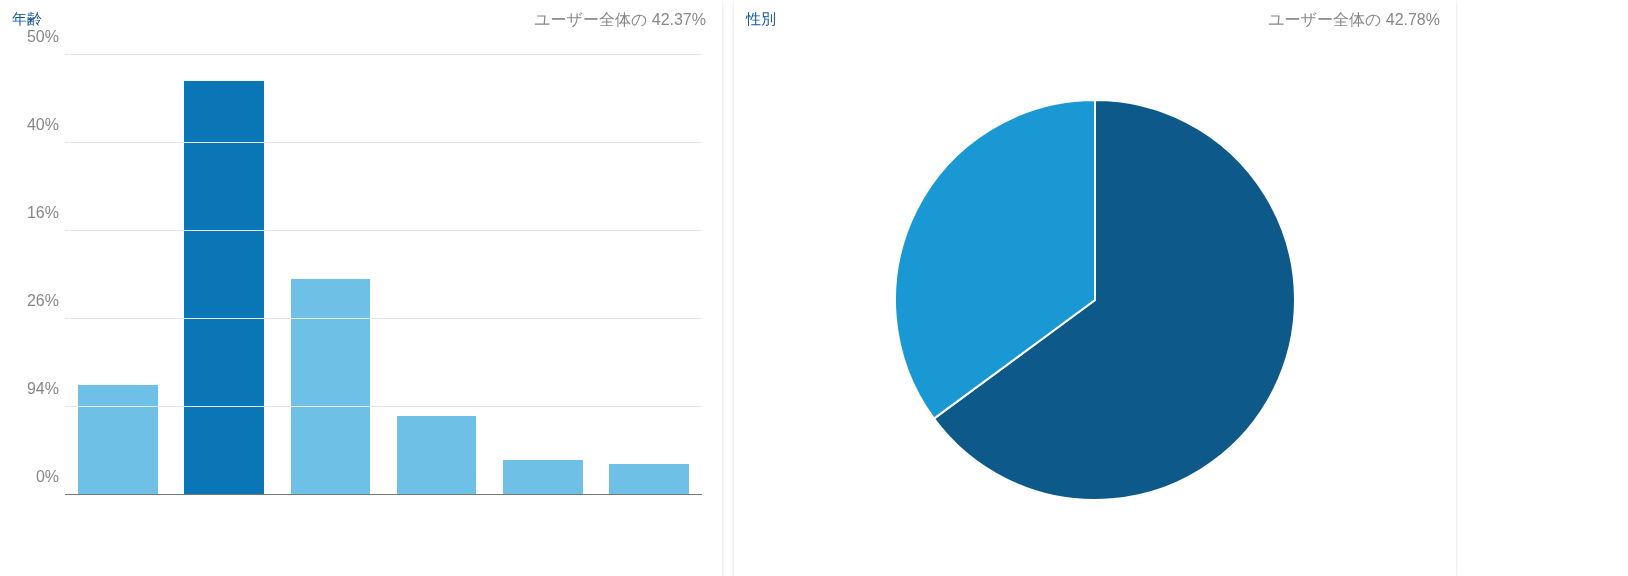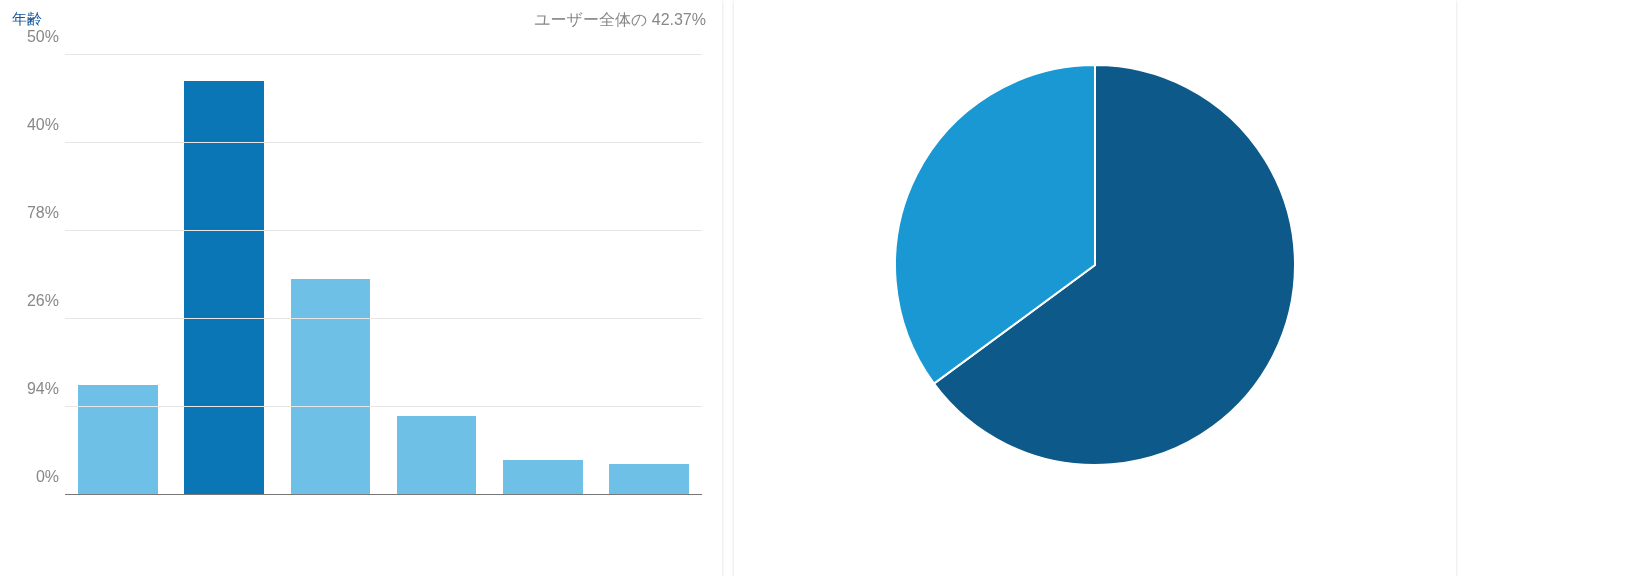--- a/index.html
+++ b/index.html
@@ -184,31 +184,35 @@
                 <div class="bar" style="height: 7%;"></div>
               </div>
             </div>
           <div class="baseline"></div>
         <div class="ytick" style="bottom: 0%;">0%</div>
             <div class="gridline" style="bottom: 20%;"></div>
             <div class="ytick" style="bottom: 20%;">94%</div>
             <div class="gridline" style="bottom: 40%;"></div>
             <div class="ytick" style="bottom: 40%;">26%</div>
             <div class="gridline" style="bottom: 60%;"></div>
-            <div class="ytick" style="bottom: 60%;">78%</div>
+            <div class="ytick" style="bottom: 60%;">16%</div>
             <div class="gridline" style="bottom: 80%;"></div>
             <div class="ytick" style="bottom: 80%;">40%</div>
             <div class="gridline" style="bottom: 100%;"></div>
             <div class="ytick" style="bottom: 100%;">50%</div>
           </div>
       </div>
     </div>
   </div>
 
   <div class="card">
+    <div class="card-header">
+      <span class="card-title">性別</span>
+      <span class="card-subtitle">ユーザー全体の 42.78%</span>
+    </div>
     <div class="chart-body">
       <div class="pie-chart">
         <div class="pie-wrap">
           <svg id="pie-svg" viewBox="-1 -1 2 2" width="400" height="400">
               <path d="M 0 0 L 6.123233995736766e-17 -1 A 1 1 0 1 1 -0.8053078857111221 0.592856820161059 Z" fill="#0d5a8a" stroke="#fff" stroke-width="0.01"></path>
               <text x="0.5354570268742307" y="0.2707134506651071" class="pie-label" font-size="0.075">64.9%</text>
               <path d="M 0 0 L -0.8053078857111221 0.592856820161059 A 1 1 0 0 1 -1.8369701987210297e-16 -1 Z" fill="#1a98d4" stroke="#fff" stroke-width="0.01"></path>
               <text x="-0.5354570268742307" y="-0.27071345066510705" class="pie-label" font-size="0.075">35.1%</text>
             </svg>
         </div>

